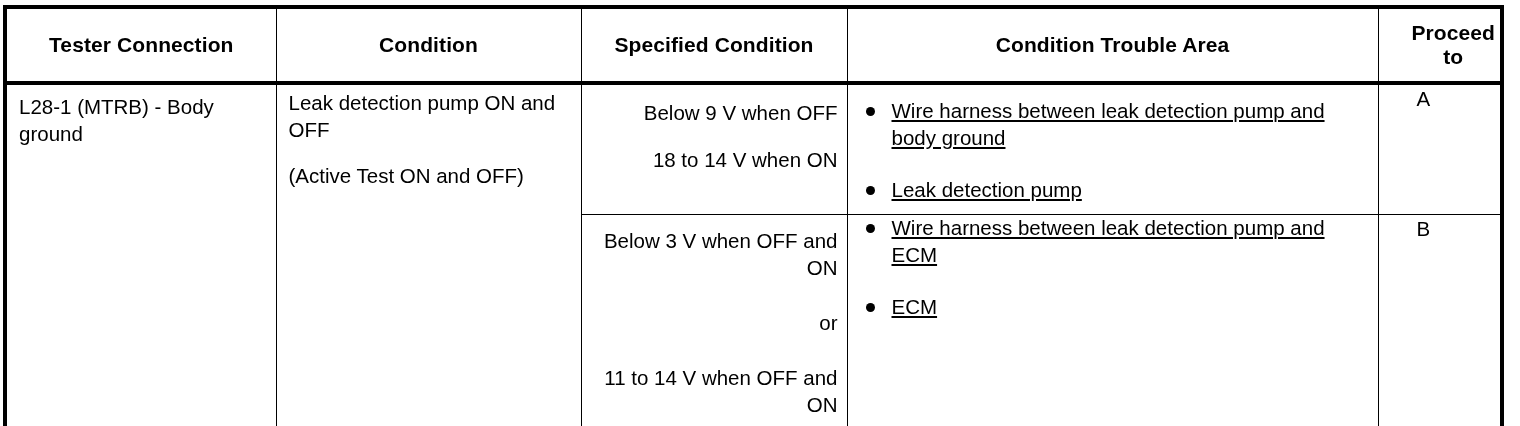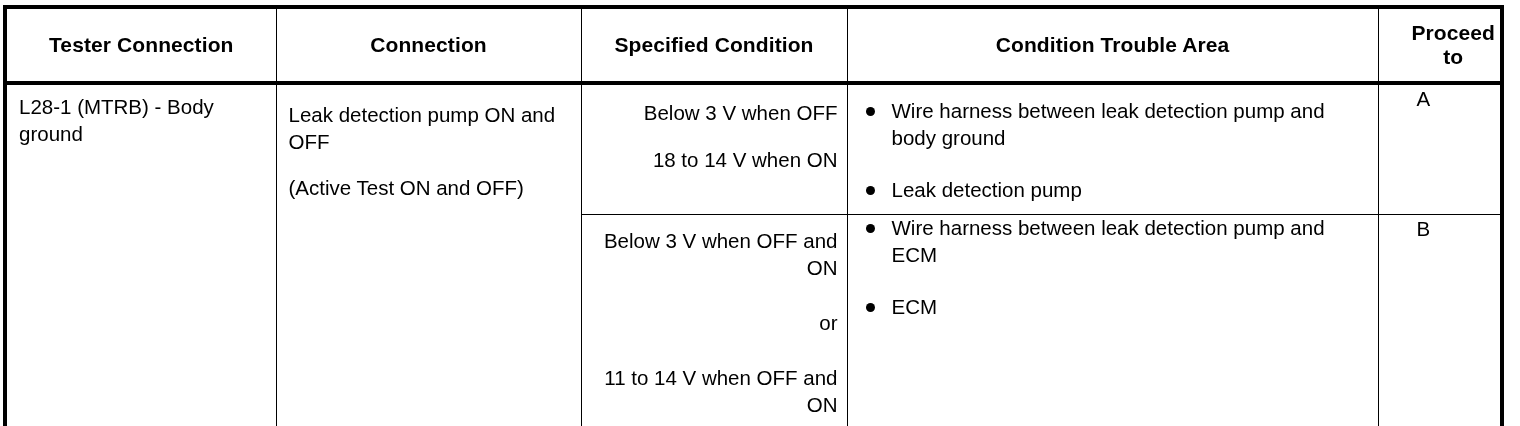--- a/index.html
+++ b/index.html
@@ -82,21 +82,21 @@
   td.tester .cell-pad {
     padding-top: 8px;
     padding-bottom: 0;
   }
 
   
   td.condition {
     vertical-align: middle;
   }
   td.condition .cell-pad {
-    padding-top: 16px;
+    padding-top: 4px;
     padding-bottom: 0;
   }
   .cond-gap { height: 19px; }
 
   
   td.spec .cell-pad {
     text-align: right;
     padding-right: 9px;
     padding-left: 10px;
   }
@@ -129,20 +129,21 @@
     top: 9px;
     width: 9px;
     height: 9px;
     border-radius: 50%;
     background: #000000;
   }
   td.trouble .cell-pad {
     padding-top: 13px;
     padding-left: 4px;
     padding-right: 8px;
+    text-decoration: underline;
   }
   td.trouble-r2 {
     vertical-align: middle;
   }
   td.trouble-r2 .cell-pad {
     padding-top: 0;
     padding-bottom: 0;
   }
 
   
@@ -165,21 +166,21 @@
       <col class="c1">
         <col class="c2">
         <col class="c3">
         <col class="c4">
         <col class="c5">
     </colgroup>
 
     <thead>
       <tr>
         <th class="edge-left edge-top">Tester Connection</th>
-        <th class="edge-top">Connection</th>
+        <th class="edge-top">Condition</th>
         <th class="edge-top">Specified Condition</th>
         <th class="edge-top">Condition Trouble Area</th>
         <th class="edge-top edge-right">Proceed to</th>
       </tr>
     </thead>
 
     <tbody>
       <tr>
         <td class="tester edge-left edge-bottom" rowspan="2">
           <div class="cell-pad">L28-1 (MTRB) - Body ground</div>
@@ -188,21 +189,21 @@
         <td class="condition edge-bottom" rowspan="2">
           <div class="cell-pad">
             <div>Leak detection pump ON and OFF</div>
             <div class="cond-gap"></div>
             <div>(Active Test ON and OFF)</div>
           </div>
         </td>
 
         <td class="spec spec-r1">
           <div class="cell-pad">
-            <div class="spec-line">Below 3 V when OFF</div>
+            <div class="spec-line">Below 9 V when OFF</div>
             <div class="spec-gap-sm"></div>
             <div class="spec-line">18 to 14 V when ON</div>
           </div>
         </td>
 
         <td class="trouble">
           <div class="cell-pad">
             <ul class="bullets">
               <li>
                 <span class="dot"></span>

